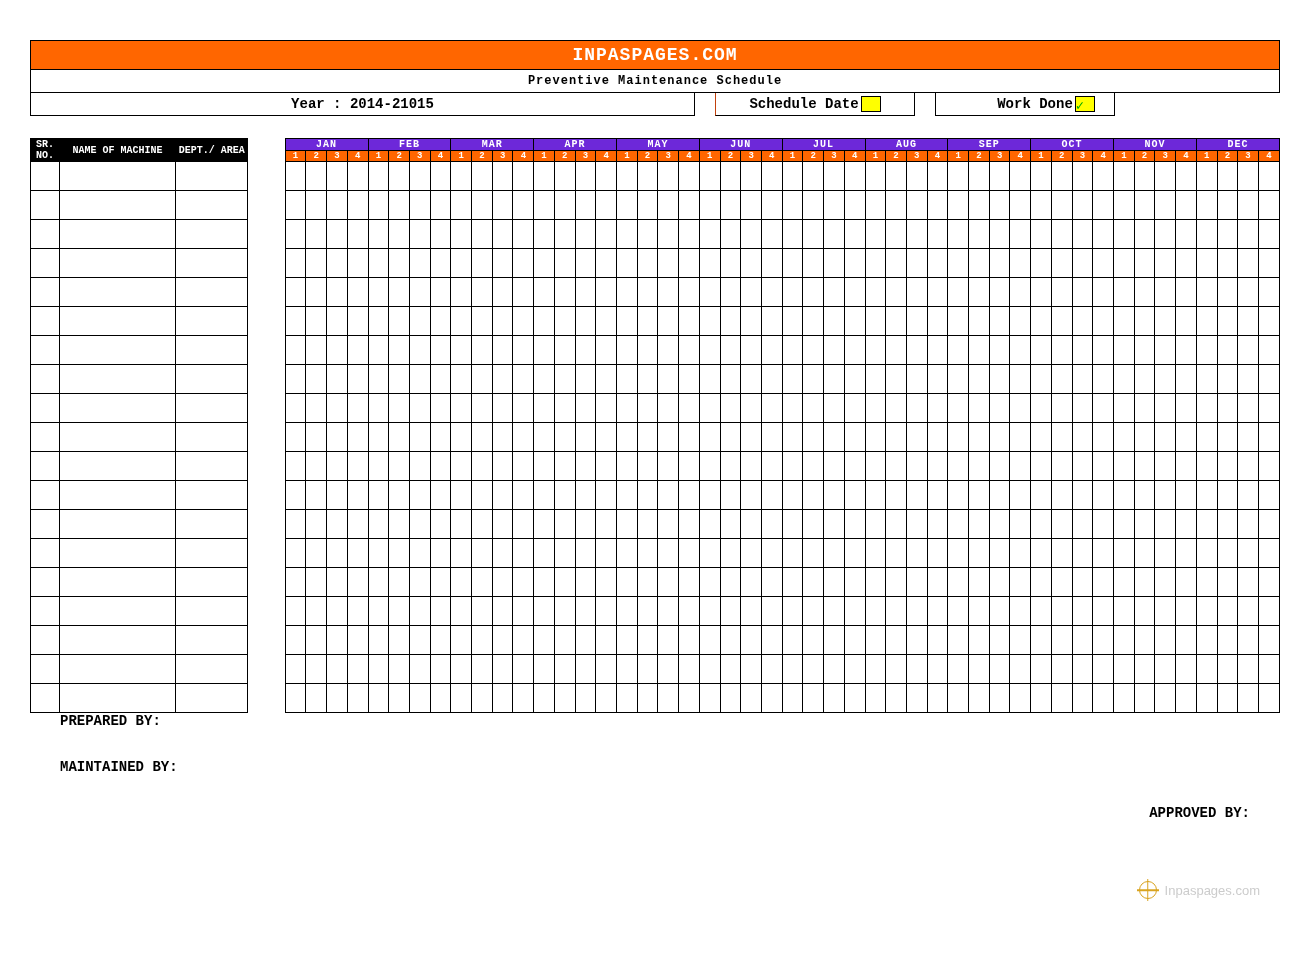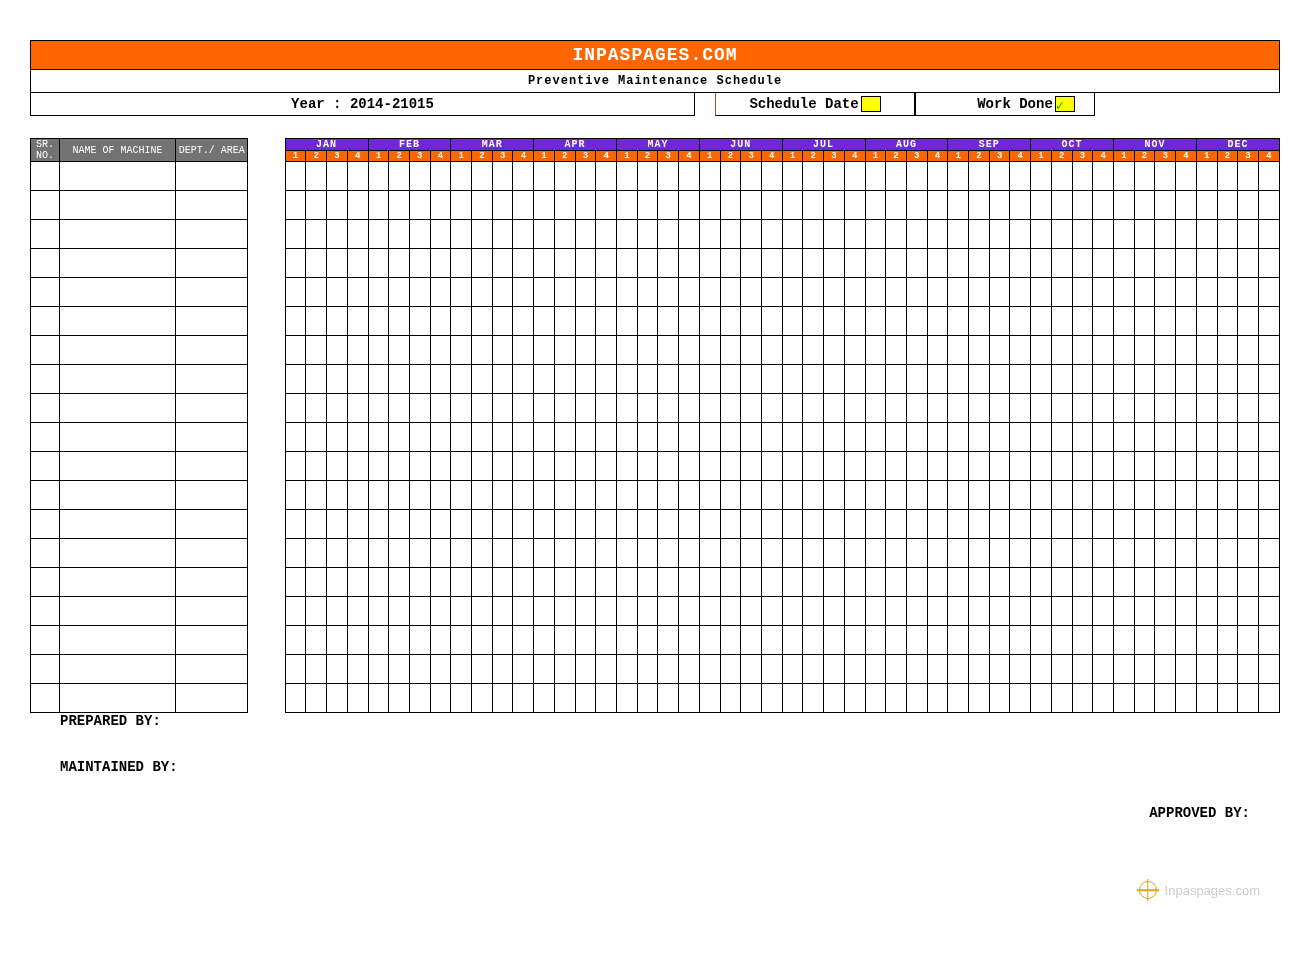--- a/index.html
+++ b/index.html
@@ -53,20 +53,21 @@
   }
   .sched-cell {
     flex: 0 0 200px;
     margin-left: 20px;
     border-left: 1px solid #c2410c;
     justify-content: center;
     gap: 2px;
   }
   .work-cell {
     flex: 0 0 180px;
+    margin-left: 20px;
     border-left: 1px solid #000;
     justify-content: center;
     gap: 2px;
     padding-left: 48px;
   }
   .swatch {
     display: inline-block;
     width: 20px;
     height: 16px;
     border: 1px solid #000;
@@ -85,23 +86,23 @@
     border-collapse: collapse;
     width: 100%;
     table-layout: fixed;
   }
   table.sched th, table.sched td {
     border: 1px solid #000;
     padding: 0;
     box-sizing: border-box;
   }
   .hdr-orange {
-    background: #737373;
+    background: #000000;
     color: #fff;
-    font-weight: normal;
+    font-weight: bold;
     font-size: 10px;
     text-align: center;
     line-height: 1.1;
     padding: 2px 1px;
   }
   .hdr-month {
     background: #6d28d9;
     color: #fff;
     font-weight: bold;
     font-size: 10px;

